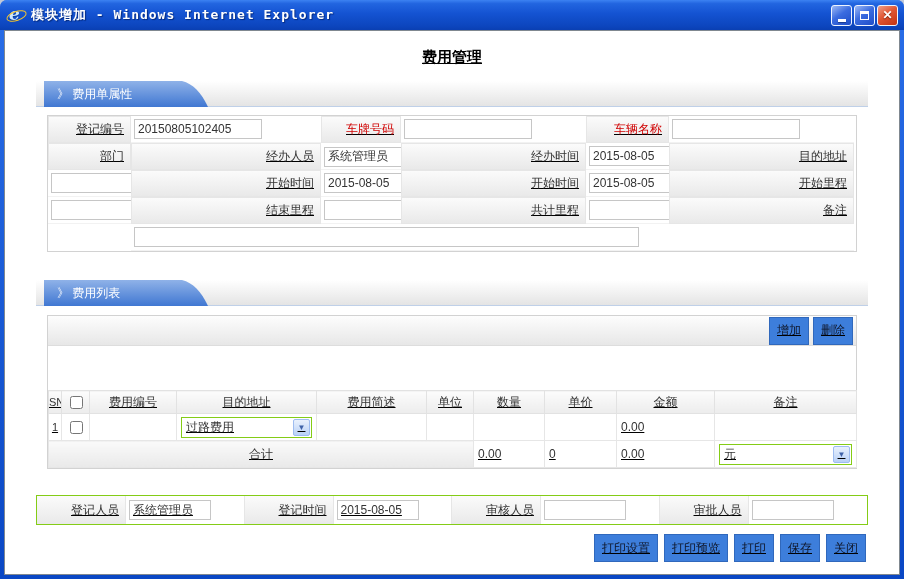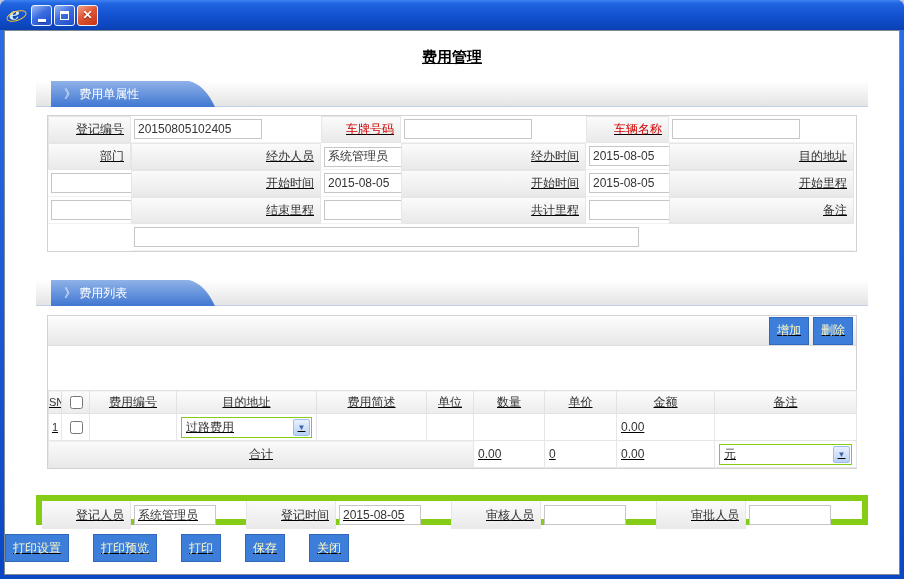--- a/index.html
+++ b/index.html
@@ -67,21 +67,21 @@
   }
   
   .sec-header {
     position:relative; height:26px;
     margin:14px 31px 0;
     background:linear-gradient(180deg,#ffffff,#e4e4e4);
     border-bottom:1px solid #bfd0e8;
   }
   .sec-header.second { margin-top:28px; }
   .sec-tab {
-    position:absolute; left:15px; top:0;
+    position:absolute; left:8px; top:0;
     width:168px; height:26px;
     background:linear-gradient(180deg,#8fb2e8,#4077d2);
     clip-path:path("M0 0 H138 C149 3 157 11 164 26 H0 Z");
     color:#fff; font-size:12px; line-height:26px;
     padding-left:13px;
   }
   
   .panel1 {
     margin:8px 42px 0;
     border:1px solid #d2d2d2;
@@ -113,21 +113,21 @@
   
   .panel2 { margin:9px 42px 0; border:1px solid #d2d2d2; }
   .tbl-toolbar {
     height:30px;
     background:linear-gradient(180deg,#fdfdfd,#e7e7e7);
     border-bottom:1px solid #ddd;
     display:flex; justify-content:flex-end; align-items:center;
     padding-right:3px; gap:4px;
   }
   .btn-blue {
-    background:#3d7edb; color:#fef9c3;
+    background:#3d7edb; color:#0f172a;
     border:1px solid #3068bc;
     font:12px "Liberation Sans", sans-serif;
     padding:3px 7px; height:28px; cursor:pointer;
     white-space:nowrap;
   }
   table.grid { border-collapse:collapse; table-layout:fixed; width:100%; font-size:12px;margin-top:44px; }
   table.grid th {
     height:23px; font-weight:normal; color:#333;
     background:linear-gradient(180deg,#fcfcfc,#ececec);
     border:1px solid #e2e2e2; text-align:center;
@@ -154,50 +154,51 @@
   }
   .xpsel .arrow {
     width:17px; height:17px; margin-right:1px;
     border:1px solid #9ebcf0; border-radius:2px;
     background:linear-gradient(180deg,#e9f1fd,#b9d1f6);
     color:#3f62a8; font-size:8px; line-height:15px; text-align:center;
   }
   
   .footer-row {
     margin:26px 31px 0;
-    border:6px solid #84cc16;
+    border:1px solid #84cc16;
     display:grid; grid-template-columns:repeat(4,1fr);
     height:30px;
   }
   .f-group { display:flex; align-items:stretch; border-right:1px solid #e6e6e6; }
   .f-group:last-child { border-right:none; }
   .f-lbl {
     flex:0 0 89px;
     background:linear-gradient(180deg,#fbfbfb,#e9e9e9);
     border-right:1px solid #e6e6e6;
     text-align:right; padding-right:6px;
     font-size:12px; color:#333; line-height:28px; white-space:nowrap;
   }
   .f-inp { width:82px; height:20px; margin:4px 0 0 3px;
     border:1px solid #c6c6c6; font:12px "Liberation Sans", sans-serif; color:#333; padding:0 3px; }
   
   .actions {
     margin:9px 33px 0 0;
-    display:flex; justify-content:flex-start; gap:24px;
+    display:flex; justify-content:flex-end; gap:6px;
   }
 </style>
 </head>
 <body>
 
 <div class="window">
 
   <div class="titlebar">
     <span class="ie-icon">
       <span class="e">e</span>
     </span>
+    <span class="title-text">模块增加 - Windows Internet Explorer</span>
     <span class="win-controls">
       <span class="win-btn blue">
           <span class="glyph-min"></span>
         </span>
       <span class="win-btn blue">
           <span class="glyph-max"></span>
         </span>
       <span class="win-btn red">
           <span class="glyph-close">✕</span>
         </span>

